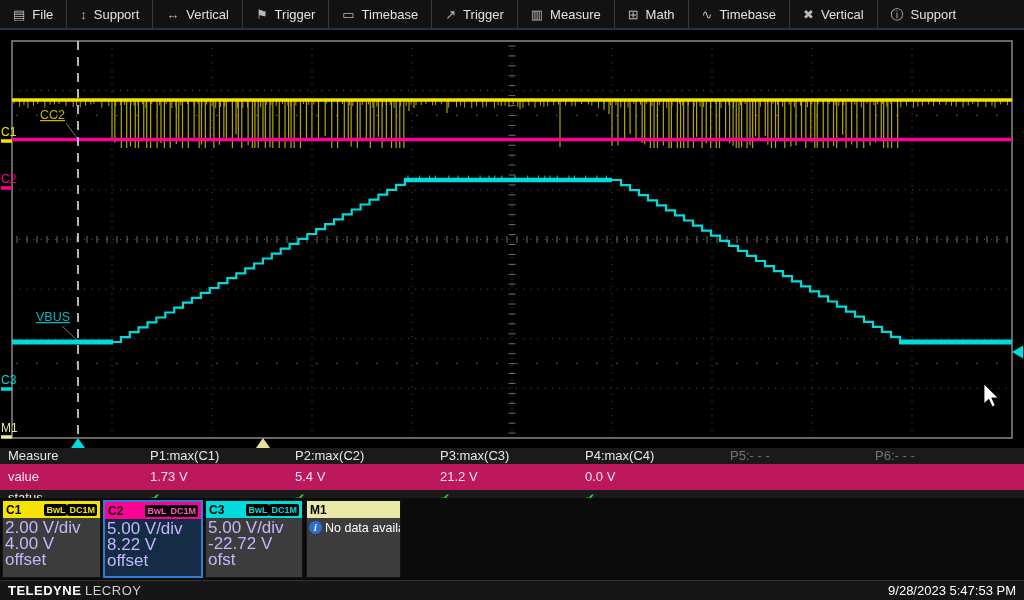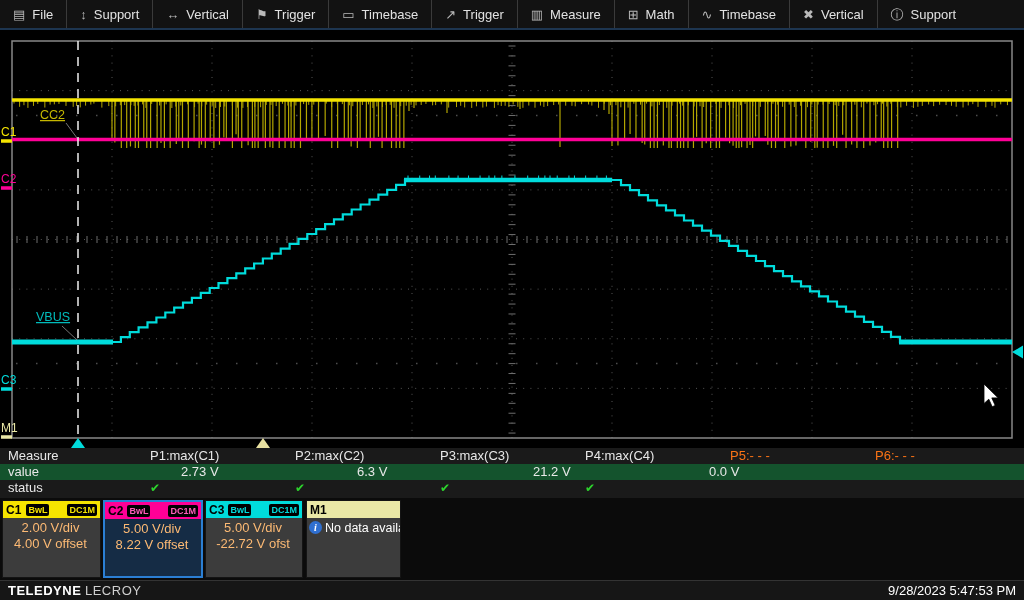--- a/index.html
+++ b/index.html
@@ -21,33 +21,33 @@
   
   #scope{position:absolute;top:0;left:0;pointer-events:none;z-index:5;}
   
   .measure-panel{
     position:absolute;top:448px;left:0;width:1024px;height:50px;
     background:#1a1a1a;color:#e8e8e8;font-size:13px;
   }
   .m-row{display:grid;grid-template-columns:150px 145px 145px 145px 145px 145px 1fr;
     height:16px;line-height:16px;align-items:center;}
   .m-row > span:first-child{padding-left:8px;}
-  .m-row.value-row{background:#14532d;height:16px;gap:31px;}
-  .m-cell-dim{color:#f97316;}
+  .m-row.value-row{background:#be185d;height:26px;}
+  .m-cell-dim{color:#737373;}
   .m-check{color:#2dd42d;font-size:12px;}
   
   .channels{position:absolute;top:498px;left:0;width:1024px;height:82px;background:#0b0b0b;}
   .ch-box{position:absolute;top:2px;height:78px;background:#3c3c3c;box-sizing:border-box;
     border:1px solid #141414;}
   .ch-head{height:17px;display:flex;align-items:center;padding:0 3px;
     font-size:12px;font-weight:bold;color:#000;box-sizing:border-box;}
-  .badges{margin-left:auto;display:flex;gap:18px;}
+  .badges{margin-left:auto;display:flex;gap:0;}
   .badge{background:#000;font-size:9px;font-weight:bold;line-height:12px;
     padding:0 2px;border-radius:2px;}
-  .ch-body{padding:2px 4px 0 2px;text-align:center;color:#fdba74;font-size:13px;line-height:16px;}
+  .ch-body{padding:2px 4px 0 2px;text-align:left;color:#c4b5fd;font-size:17px;line-height:16px;}
   .box-c1{left:2px;width:99px;}
   .box-c1 .ch-head{background:#f5e400;}
   .box-c1 .badge{color:#f5e400;}
   .box-c2{left:103px;width:100px;border:2px solid #2b7fd4;background:#152c45;}
   .box-c2 .ch-head{background:#ff0096;}
   .box-c2 .badge{color:#ff5cb8;}
   .box-c3{left:205px;width:98px;}
   .box-c3 .ch-head{background:#00dcdc;}
   .box-c3 .badge{color:#00dcdc;}
   .box-m1{left:306px;width:95px;}
@@ -660,22 +660,22 @@
     <span>Measure</span>
   <span>P1:max(C1)</span>
       <span>P2:max(C2)</span>
       <span>P3:max(C3)</span>
       <span>P4:max(C4)</span>
       <span class="m-cell-dim">P5:- - -</span>
       <span class="m-cell-dim">P6:- - -</span>
     </div>
   <div class="m-row value-row" id="m-row-values">
     <span>value</span>
-  <span>2.73 V</span>
-      <span>6.3 V</span>
+  <span>1.73 V</span>
+      <span>5.4 V</span>
       <span>21.2 V</span>
       <span>0.0 V</span>
       <span></span>
       <span></span>
     </div>
   <div class="m-row" id="m-row-status">
     <span>status</span>
   <span class="m-check">✔</span>
       <span class="m-check">✔</span>
       <span class="m-check">✔</span>

